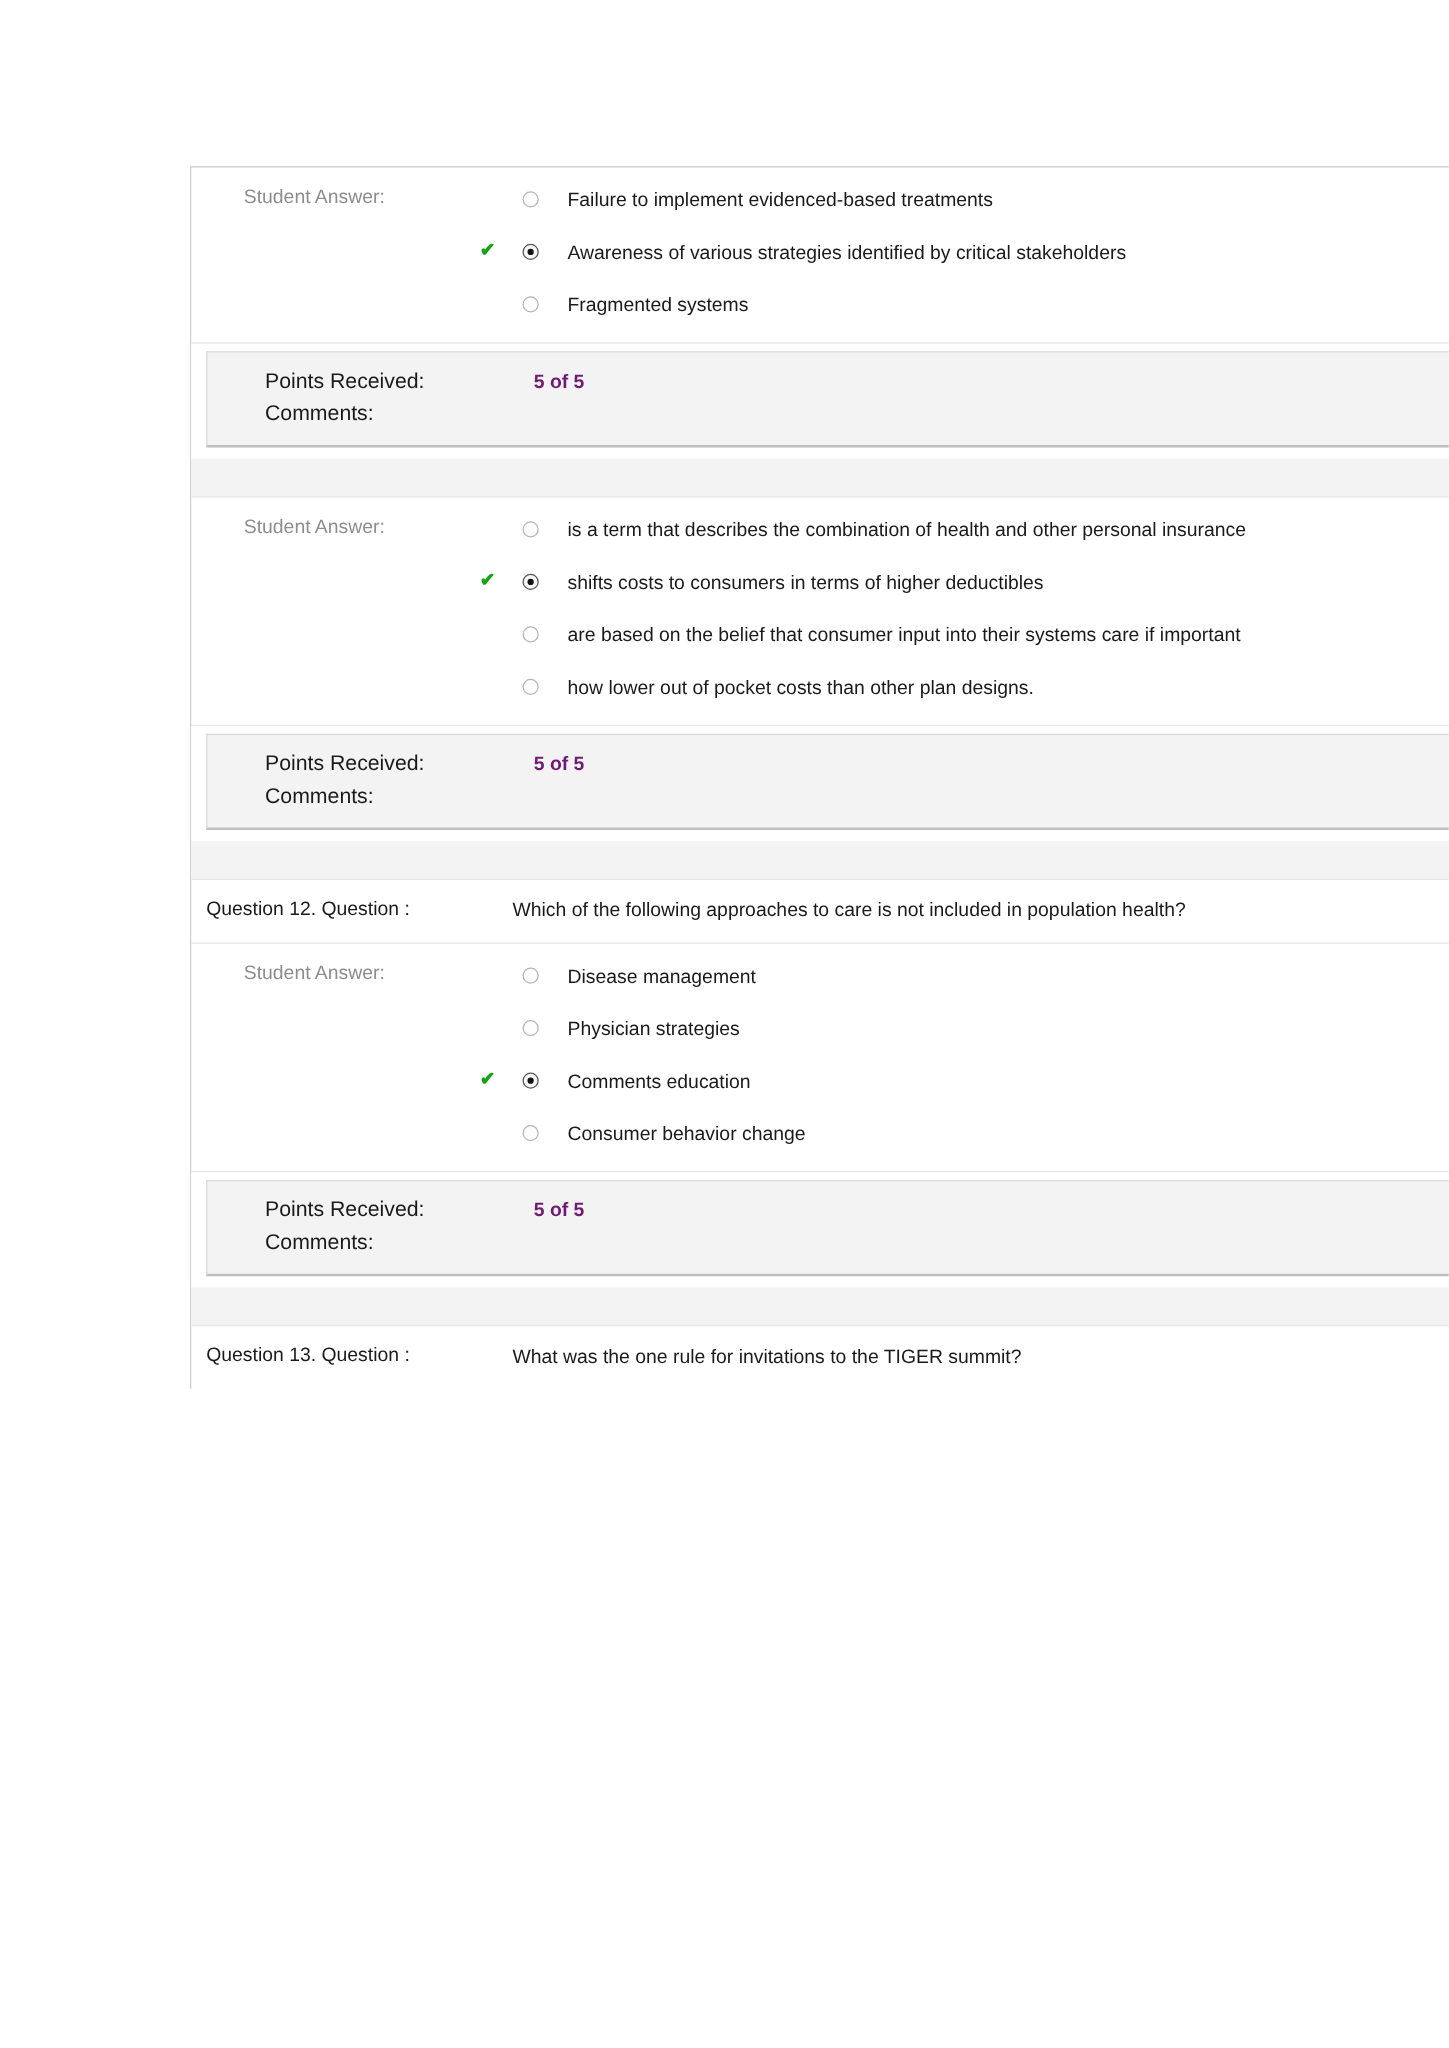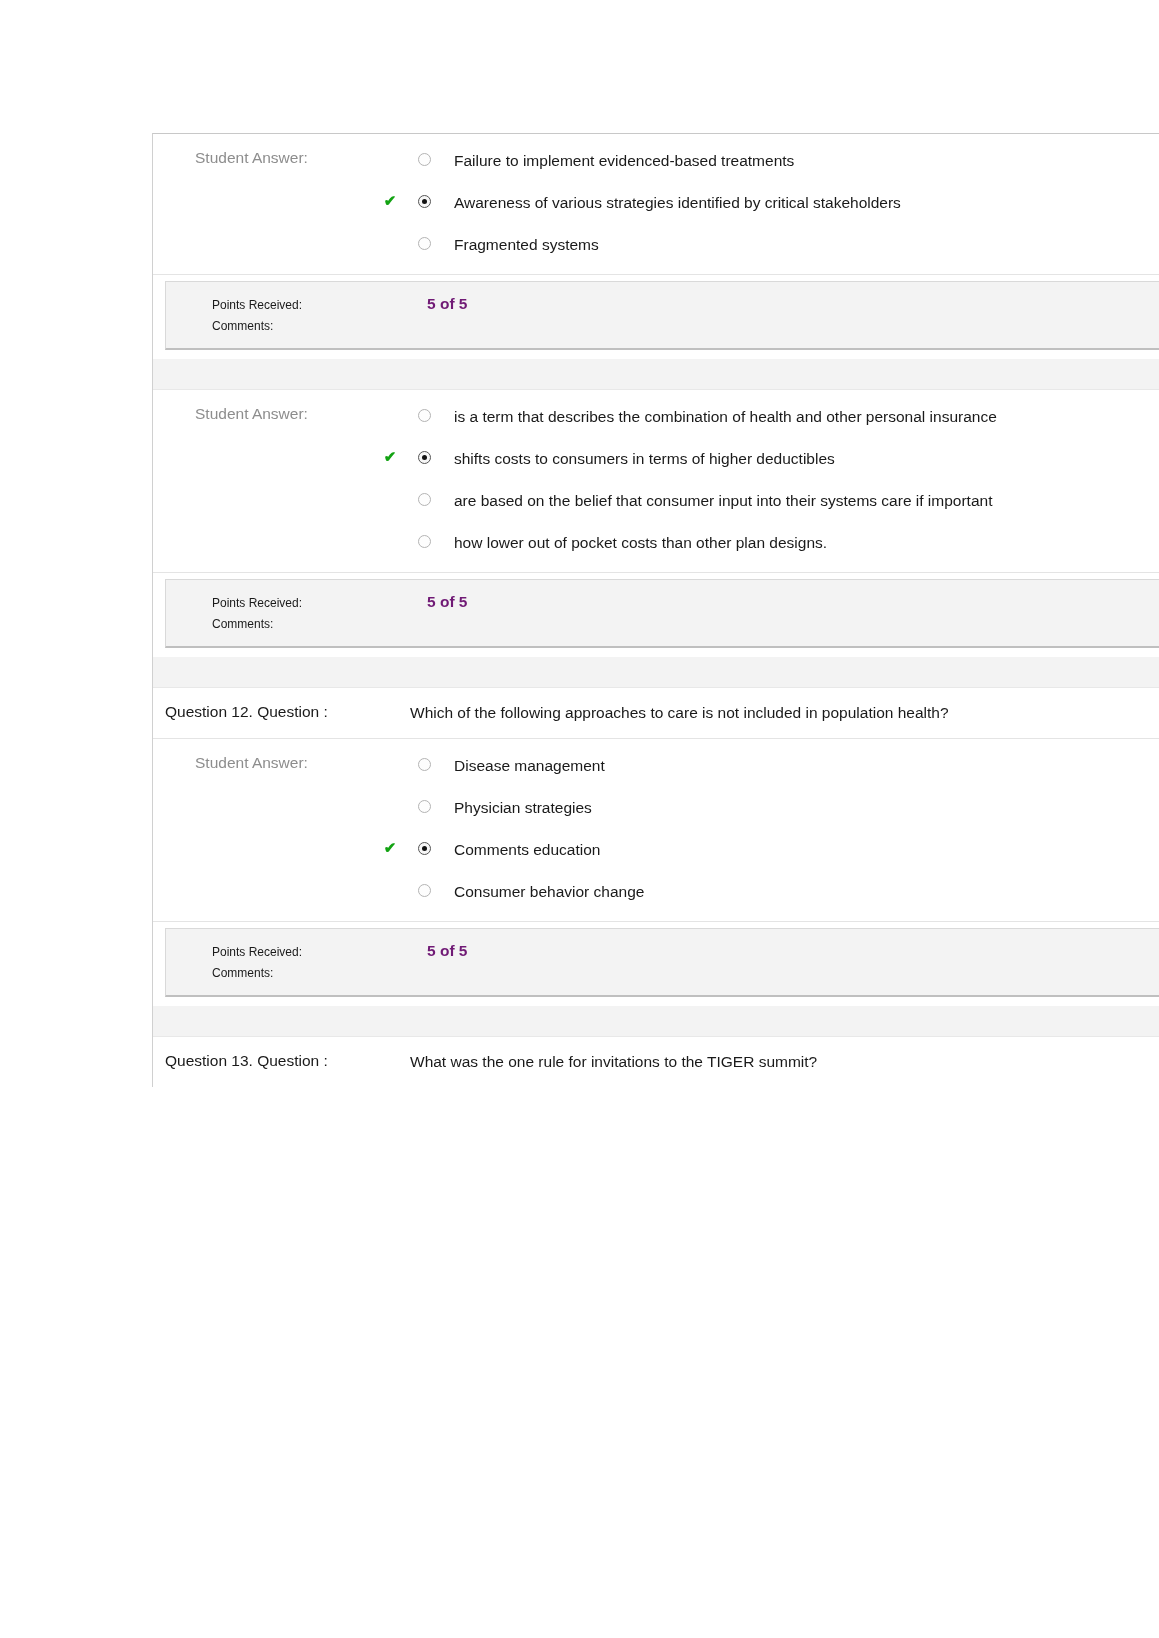--- a/index.html
+++ b/index.html
@@ -146,21 +146,21 @@
     padding: 10px 0 12px 0;
   }
   .points-line {
     display: flex;
     align-items: baseline;
     padding: 3px 0 3px 46px;
   }
   .points-key {
     width: 215px;
     flex: 0 0 215px;
-    font-size: 12px;
+    font-size: 17px;
     color: #1a1a1a;
   }
   .points-val {
     font-size: 15.5px;
     font-weight: bold;
     color: #701a75;
   }
 
   
   .spacer-strip {

